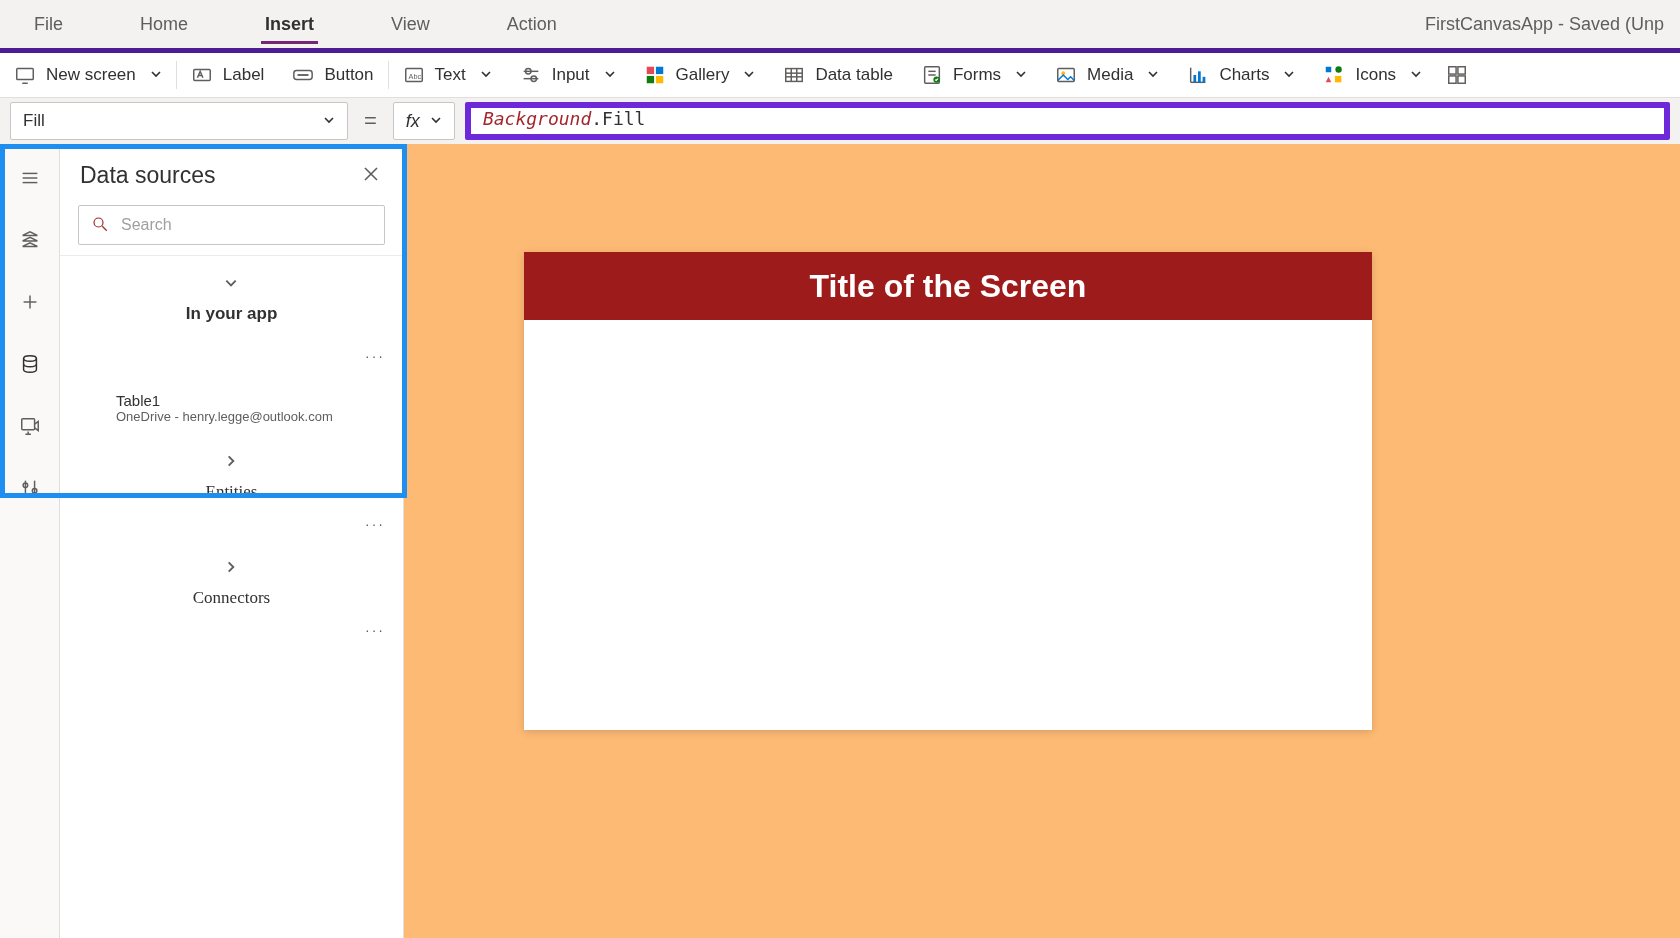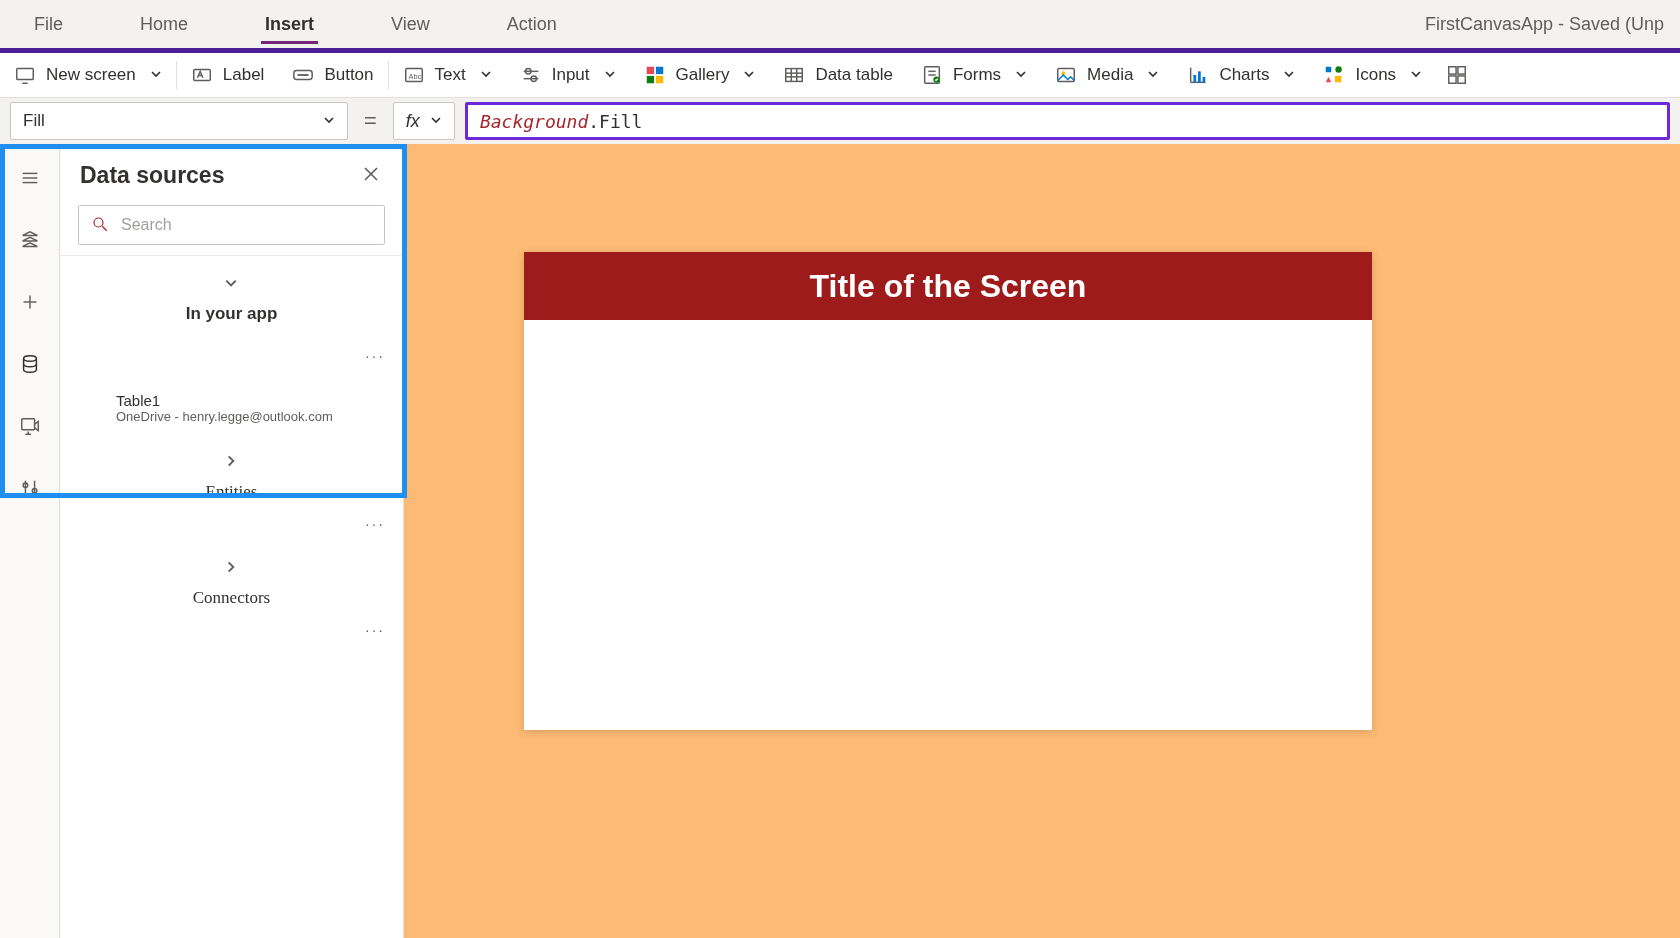--- a/index.html
+++ b/index.html
@@ -107,24 +107,23 @@
     align-items:center;
     padding:0 12px;
     gap:6px;
     cursor:pointer;
   }
   .fx-box span.fx { font-style:italic; font-size:18px; color:#323130; }
   .formula-input {
     flex:1;
     height:38px;
     background:#fff;
-    border:3px solid #6d28d9;
+    border:6px solid #6d28d9;
     border-radius:2px;
     display:flex;
-    align-items:center;
     padding:0 12px;
     font-family: Consolas, monospace;
     font-size:18px;
   }
   .tok-obj { color:#a4262c; font-style:italic; }
   .tok-dot { color:#323130; }
   .tok-prop { color:#323130; }
 
   
   .main {
@@ -169,21 +168,21 @@
     border:5px solid #1f8ef1;
     pointer-events:none;
     z-index:5;
   }
   .panel-header {
     display:flex;
     align-items:center;
     justify-content:space-between;
     padding:18px 20px 6px 20px;
   }
-  .panel-title { font-size:23px; font-weight:700; color:#323130; }
+  .panel-title { font-size:23px; font-weight:400; color:#323130; }
   .close-btn { cursor:pointer; color:#605e5c; padding:4px; }
   .close-btn svg { width:16px; height:16px; }
   .search-wrap { padding:10px 18px 10px 18px; }
   .search-box {
     height:40px;
     border:1px solid #c8c6c4;
     border-radius:2px;
     display:flex;
     align-items:center;
     padding:0 12px;

